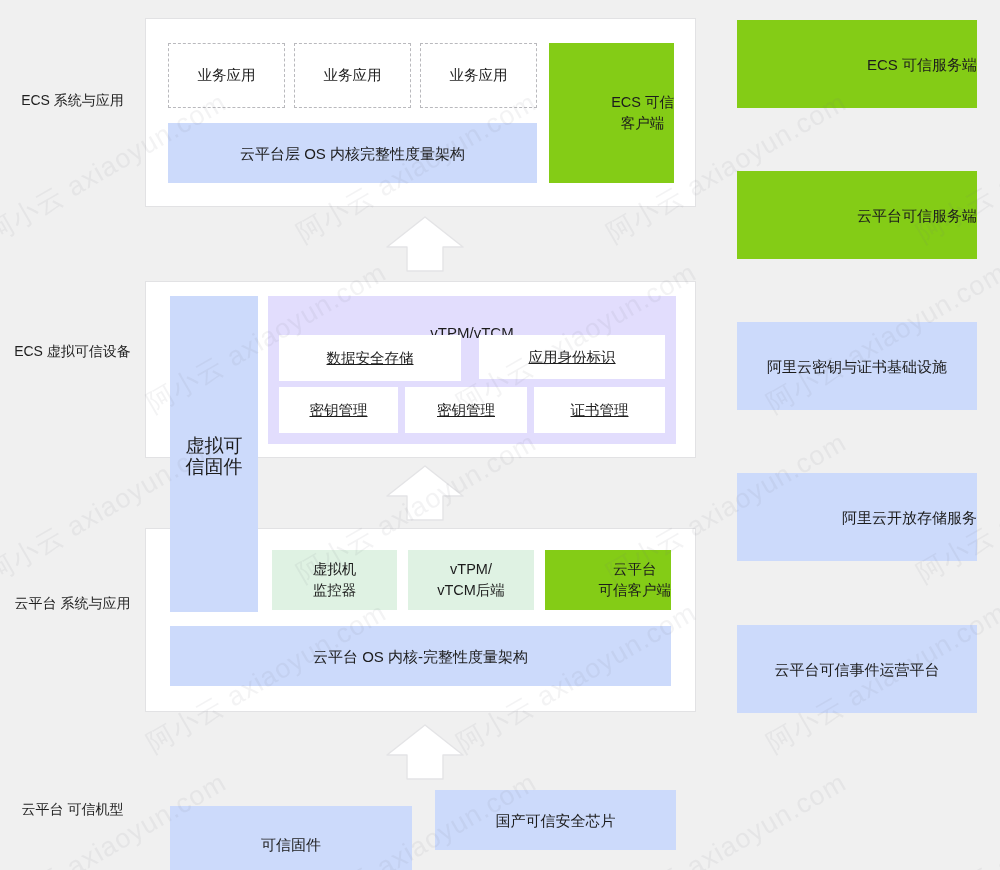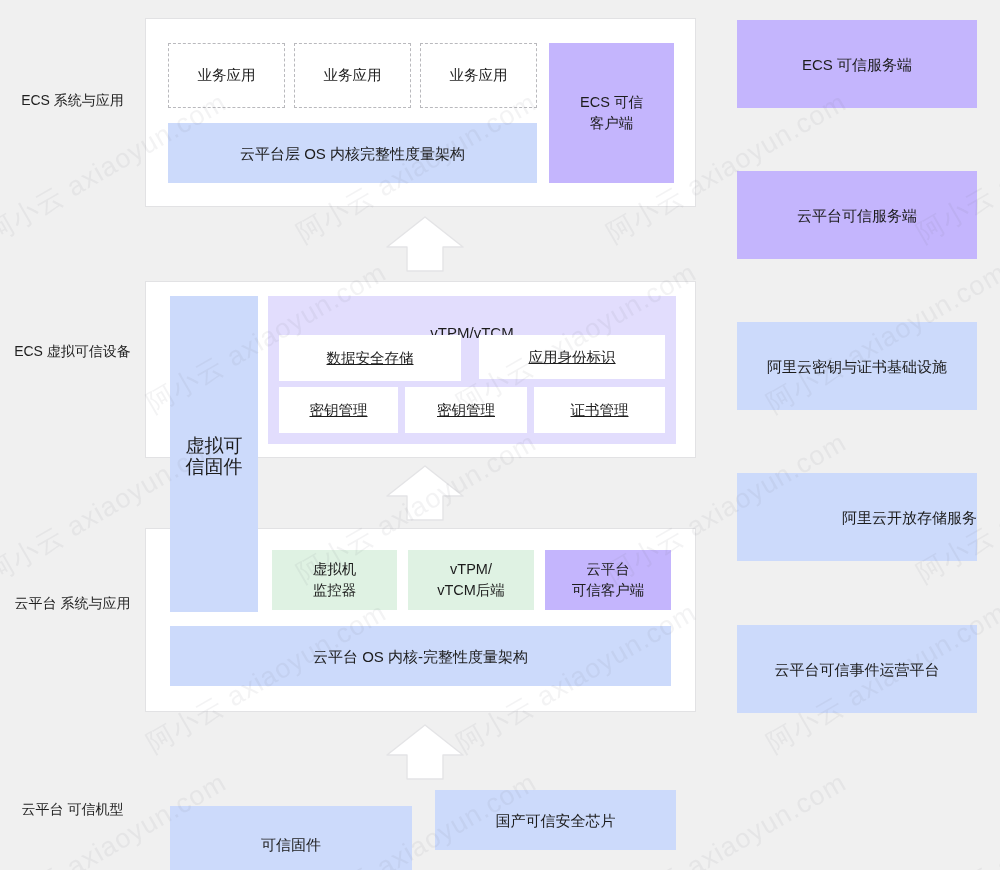--- a/index.html
+++ b/index.html
@@ -55,21 +55,21 @@
     display:flex;
     align-items:center;
     justify-content:center;
     text-align:center;
     font-size:14.5px;
     line-height:21px;
     white-space:pre-line;
     z-index:6;
   }
   .box.blue{background:#ccdafb;}
-  .box.purple{background:#c4b5fd;}
+  .box.purple{background:#84cc16;justify-content:flex-end;}
   .box.purple-soft{background:#e2ddfd;}
   .box.green{background:#dff2e3;}
   .box.white{background:#ffffff;text-decoration:underline;}
   .box.dashed{
     background:#ffffff;
     border:1px dashed #b9b9bd;
   }
   .box.lg{font-size:15px;}
 
   

